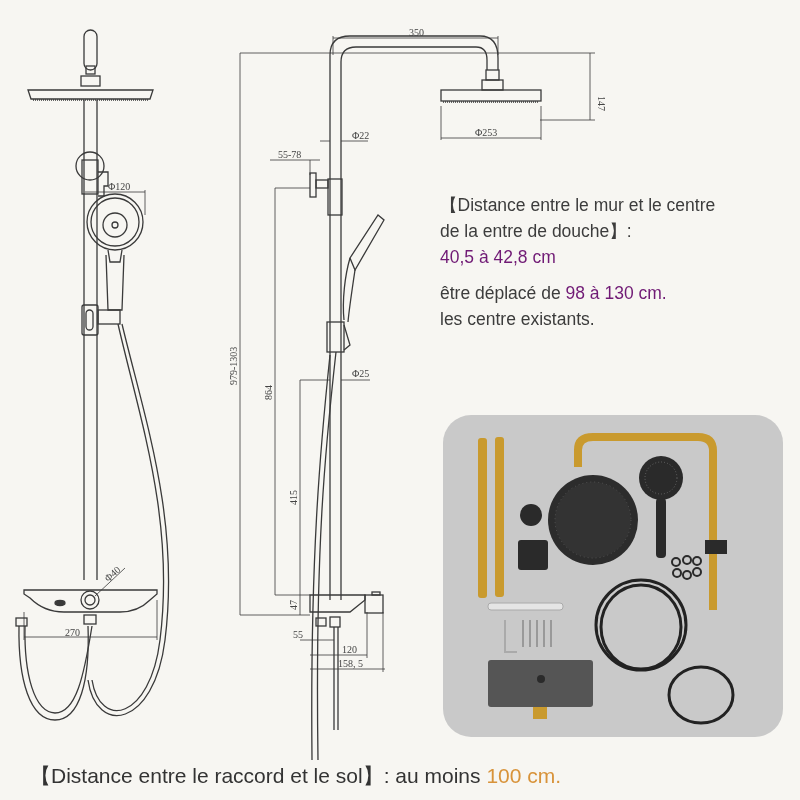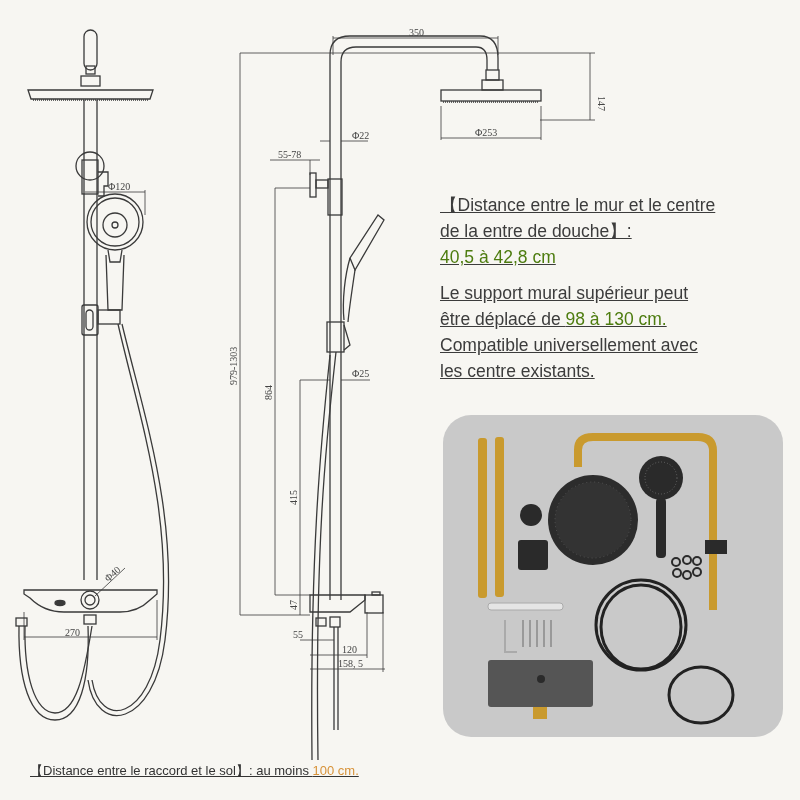--- a/index.html
+++ b/index.html
@@ -1,24 +1,24 @@
 <!DOCTYPE html>
 <html><head>
 <meta charset="utf-8">
 <style>
   html,body{margin:0;padding:0;}
   body{width:800px;height:800px;background:#f7f6f2;position:relative;overflow:hidden;font-family:"Liberation Sans",sans-serif;color:#3a3a3a;}
-  .abs{position:absolute;text-decoration:underline;}
+  .abs{position:absolute;}
   svg{position:absolute;left:0;top:0;}
   .dim{font-family:"Liberation Serif",serif;font-size:10px;fill:#444;}
   .text-block{left:440px;top:192px;width:360px;font-size:17.5px;line-height:26px;color:#3c3c3c;}
   .text-block p{margin:0;}
-  .accent{color:#4d7c0f;}
+  .accent{color:#701a75;}
   .gap{height:10px;}
-  .footer{left:30px;top:762px;font-size:13px;color:#333;white-space:nowrap;}
+  .footer{left:30px;top:762px;font-size:21px;color:#333;white-space:nowrap;}
   .footer .accent{color:#d8933a;}
   .photo{left:443px;top:415px;width:340px;height:322px;border-radius:28px;background:#c9c9c9;overflow:hidden;}
 </style>
 </head>
 <body>
 
 <svg width="800" height="800">
   <g fill="none" stroke="#3a3a3a" stroke-width="1.3">
 
     <g>
@@ -156,23 +156,21 @@
   <text class="dim" x="293" y="638"><tspan>55</tspan></text>
   <text class="dim" x="342" y="653"><tspan>120</tspan></text>
   <text class="dim" x="338" y="667"><tspan>158, 5</tspan></text>
 </svg>
 
 <div class="abs text-block">
   <p>【Distance entre le mur et le centre</p>
   <p>de la entre de douche】:</p>
   <p class="accent">40,5 à 42,8 cm</p>
   <div class="gap"></div>
-  <p>Le support mural supérieur peut</p>
   <p><span>être déplacé de </span><span class="accent">98 à 130 cm.</span></p>
-  <p>Compatible universellement avec</p>
   <p>les centre existants.</p>
 </div>
 
 <div class="abs photo">
   <svg width="340" height="322">
 
     <rect x="35" y="23" width="9" height="160" rx="3" fill="#c99a2e"></rect>
     <rect x="52" y="22" width="9" height="160" rx="3" fill="#c99a2e"></rect>
 
     <path d="M135 52 L135 35 Q135 22 150 22 L255 22 Q270 22 270 36 L270 195" fill="none" stroke="#c99a2e" stroke-width="8"></path>

